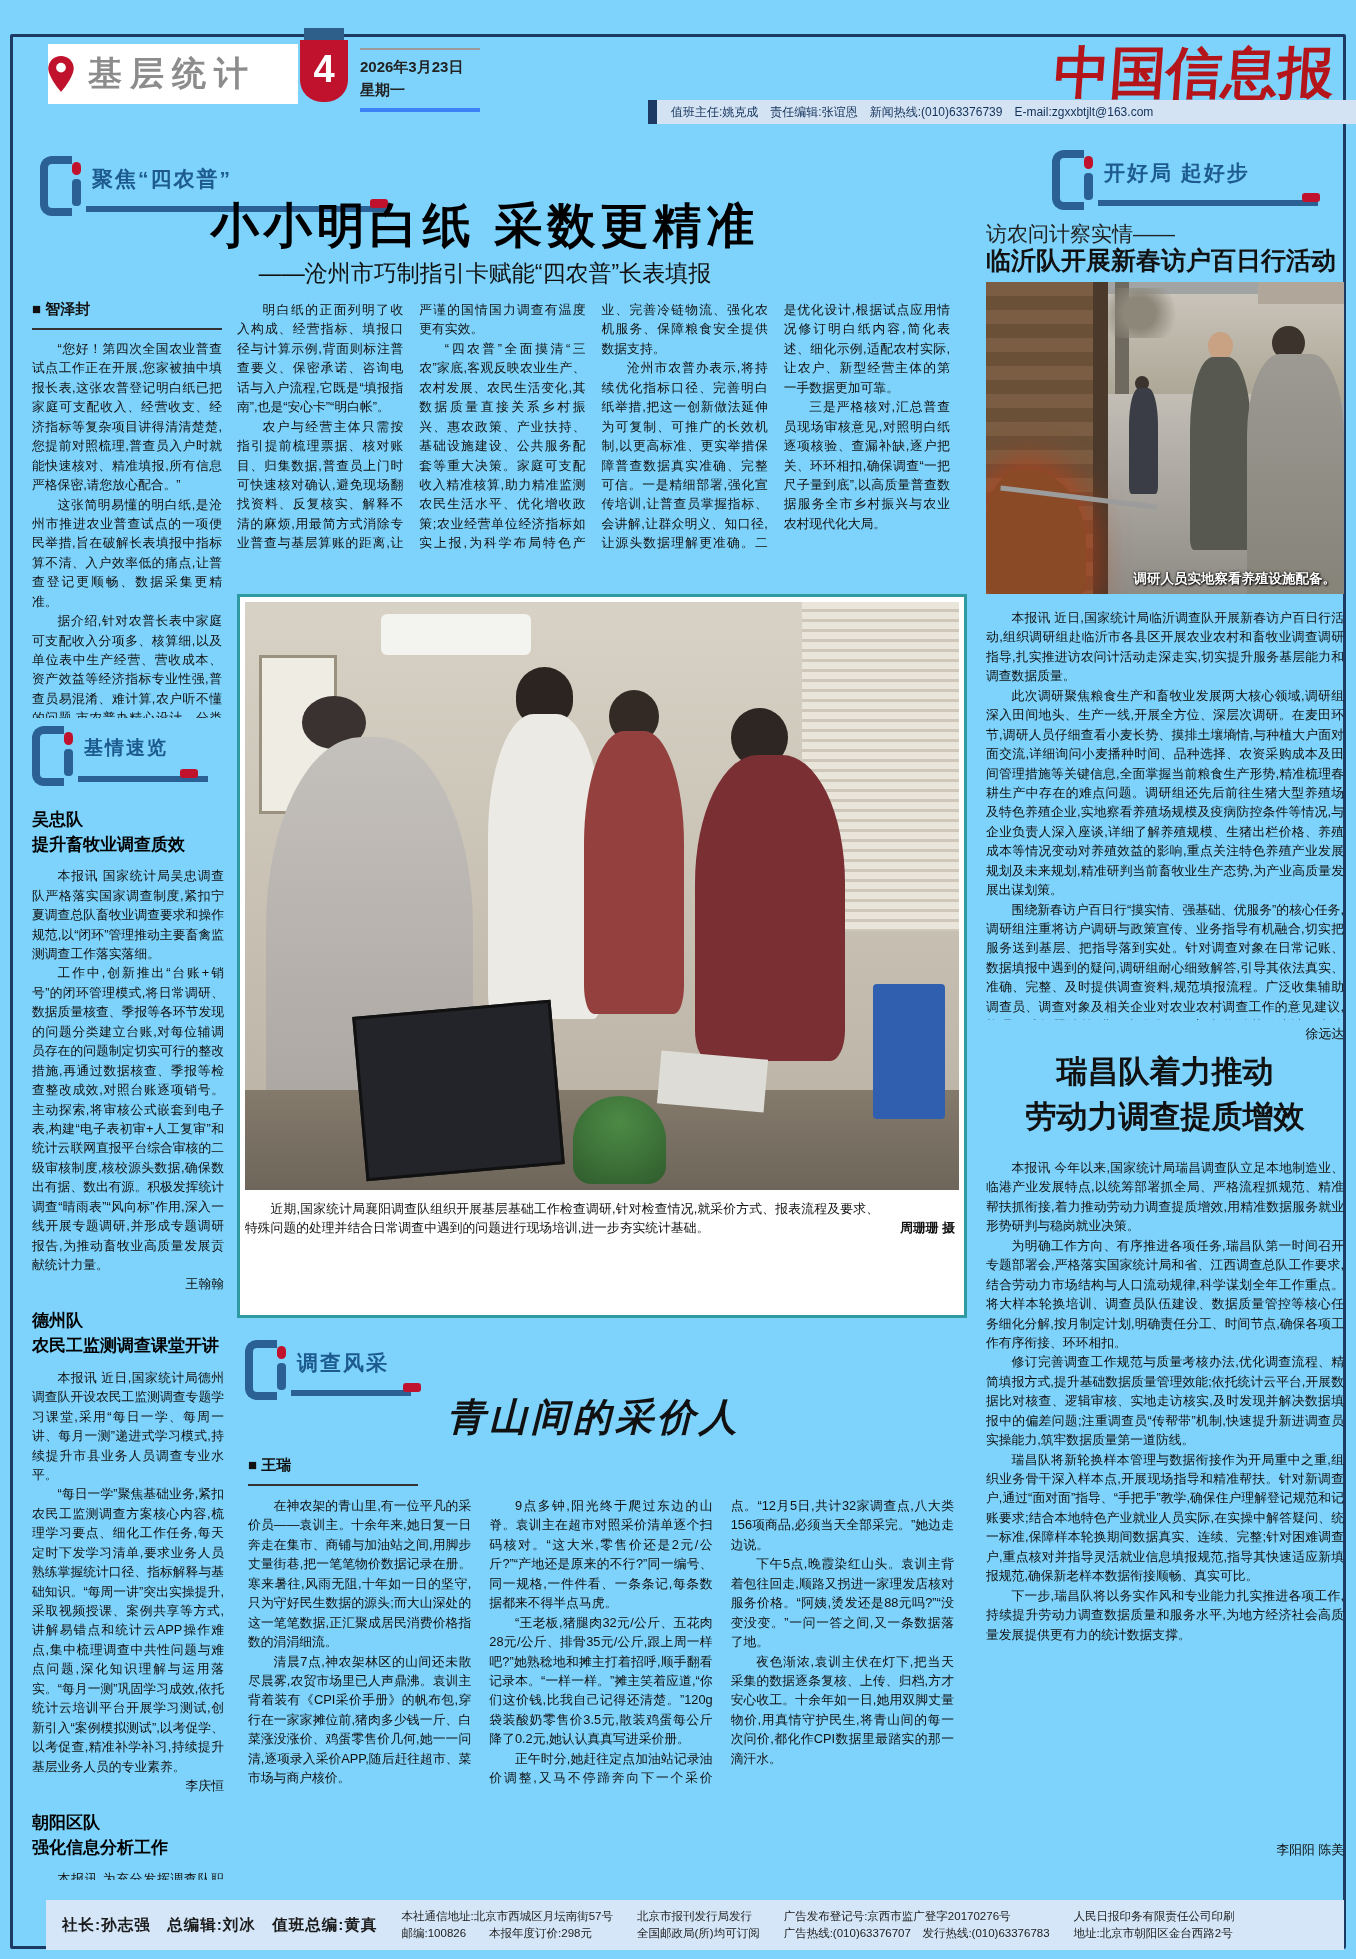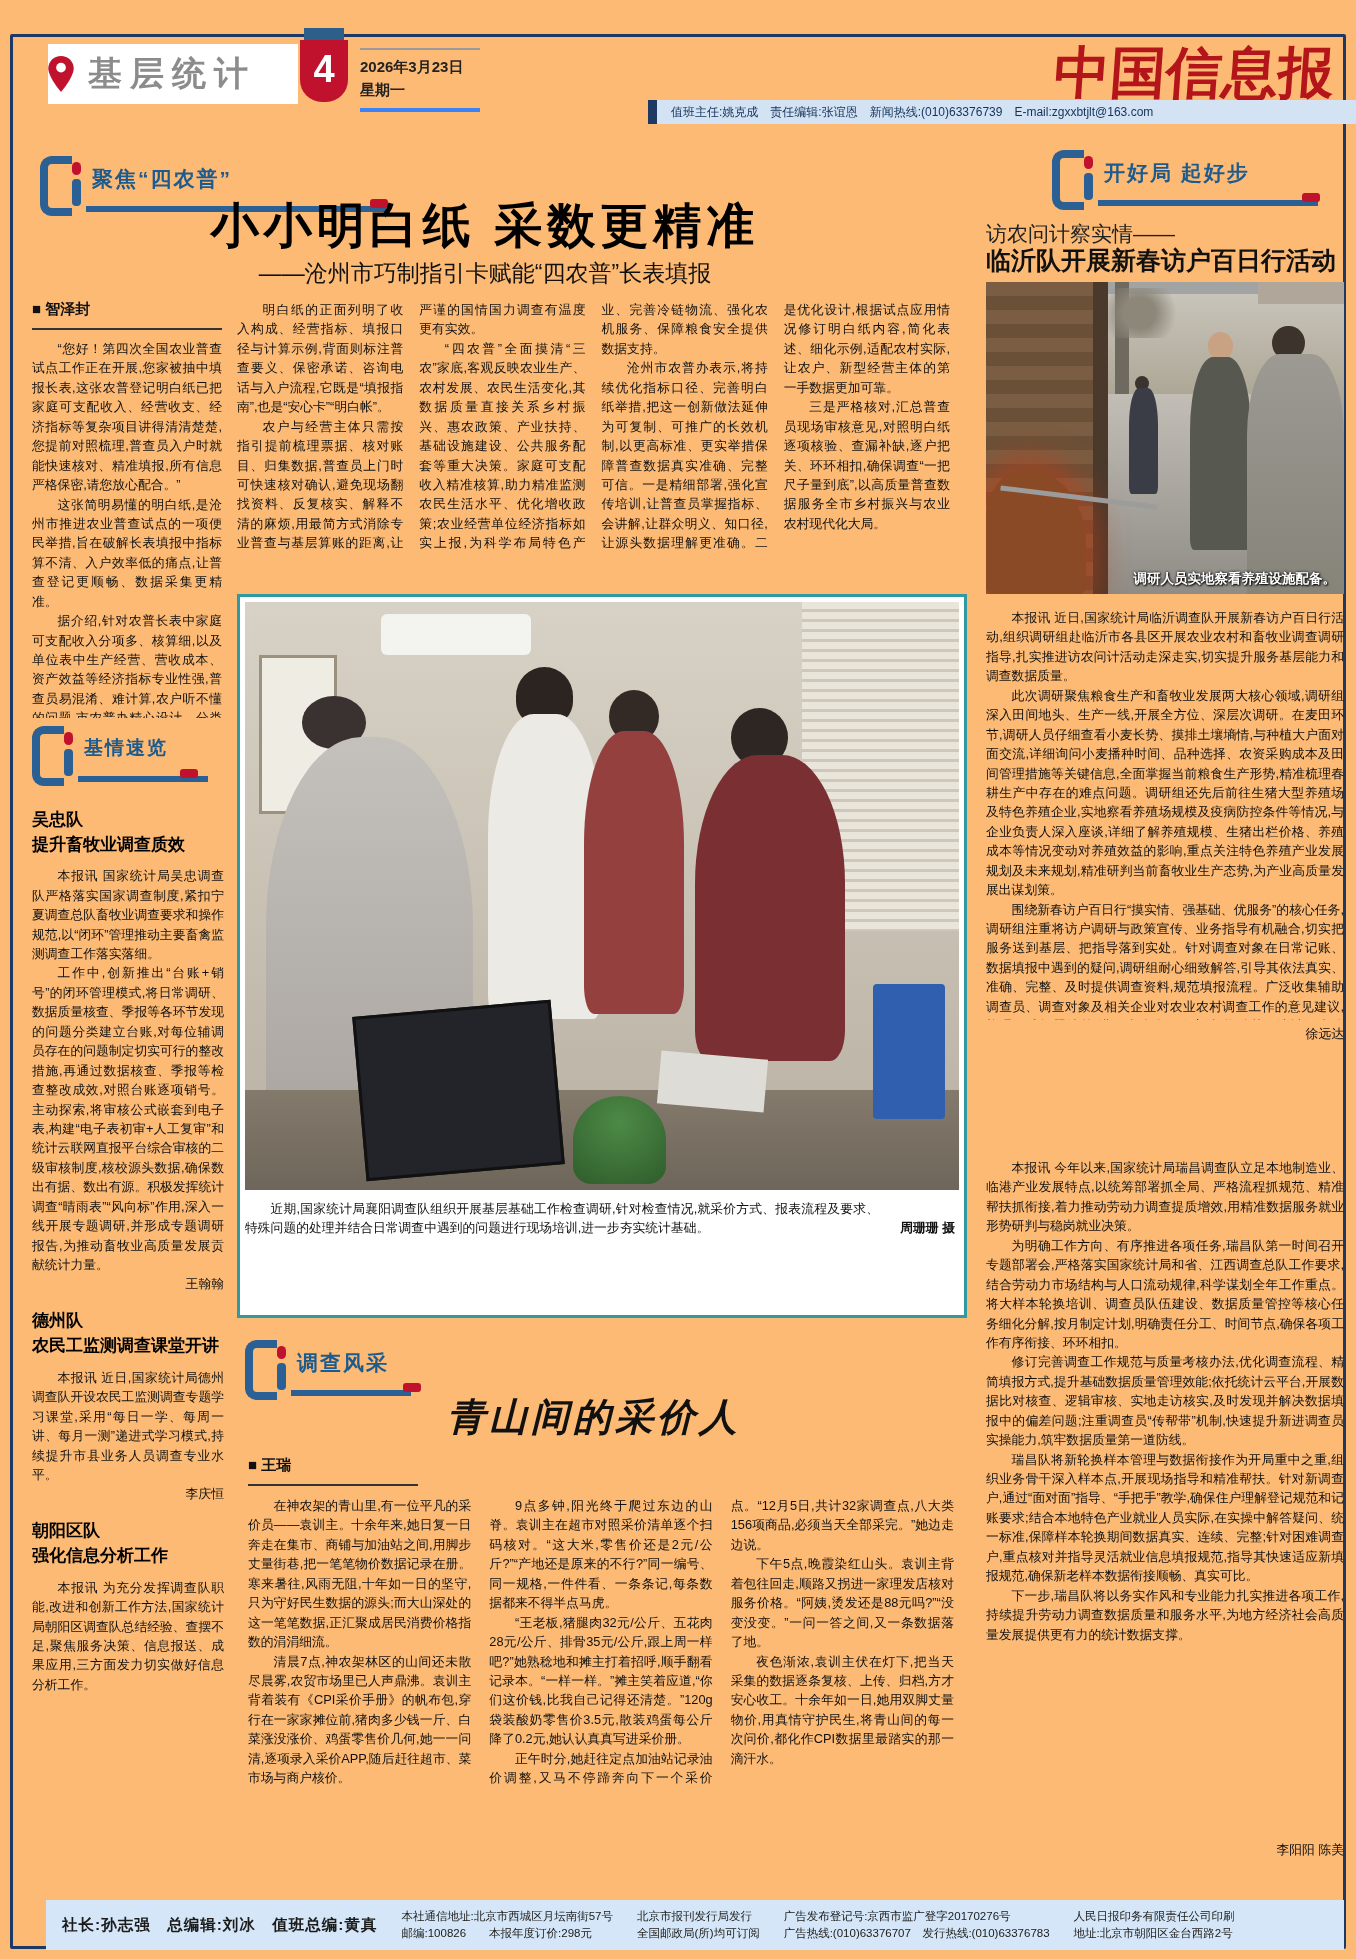--- a/index.html
+++ b/index.html
@@ -1,16 +1,16 @@
 <!DOCTYPE html>
 <html><head>
 <meta charset="utf-8">
 <style>
   html,body{margin:0;padding:0;background:#ffffff;}
-  #page{position:relative;width:1356px;height:1959px;background:#fdba74;
+  #page{position:relative;width:1356px;height:1959px;background:#7dd3fc;
         font-family:"Liberation Sans","DejaVu Sans",sans-serif;color:#111;overflow:hidden;}
   .abs{position:absolute;}
   
   #frame{left:10px;top:34px;width:1330px;height:1909px;border:3px solid #1c3a63;border-radius:2px;}
   
   #secbox{left:48px;top:44px;width:250px;height:60px;display:flex;align-items:center;gap:14px;background:#fff;}
   #sectitle{font-size:34px;font-weight:bold;color:#8c8c8c;letter-spacing:8px;}
   #pagebadge{left:300px;top:28px;width:48px;height:76px;}
   #pagebadge .cap{position:absolute;left:4px;top:0;width:40px;height:14px;background:#2e5f8a;}
   #pagebadge .shield{position:absolute;left:0;top:12px;width:48px;height:62px;background:#c0122d;border-radius:0 0 22px 22px;
@@ -111,20 +111,21 @@
       <p>本报讯 国家统计局吴忠调查队严格落实国家调查制度,紧扣宁夏调查总队畜牧业调查要求和操作规范,以“闭环”管理推动主要畜禽监测调查工作落实落细。</p>
       <p>工作中,创新推出“台账+销号”的闭环管理模式,将日常调研、数据质量核查、季报等各环节发现的问题分类建立台账,对每位辅调员存在的问题制定切实可行的整改措施,再通过数据核查、季报等检查整改成效,对照台账逐项销号。主动探索,将审核公式嵌套到电子表,构建“电子表初审+人工复审”和统计云联网直报平台综合审核的二级审核制度,核校源头数据,确保数出有据、数出有源。积极发挥统计调查“晴雨表”“风向标”作用,深入一线开展专题调研,并形成专题调研报告,为推动畜牧业高质量发展贡献统计力量。</p>
       <div class="byline-right">王翰翰</div>
     </div>
     <div>
       <div class="brief-head">
         <div>德州队</div>
         <div>农民工监测调查课堂开讲</div>
       </div>
       <p>本报讯 近日,国家统计局德州调查队开设农民工监测调查专题学习课堂,采用“每日一学、每周一讲、每月一测”递进式学习模式,持续提升市县业务人员调查专业水平。</p>
+      <p>“每日一学”聚焦基础业务,紧扣农民工监测调查方案核心内容,梳理学习要点、细化工作任务,每天定时下发学习清单,要求业务人员熟练掌握统计口径、指标解释与基础知识。“每周一讲”突出实操提升,采取视频授课、案例共享等方式,讲解易错点和统计云APP操作难点,集中梳理调查中共性问题与难点问题,深化知识理解与运用落实。“每月一测”巩固学习成效,依托统计云培训平台开展学习测试,创新引入“案例模拟测试”,以考促学、以考促查,精准补学补习,持续提升基层业务人员的专业素养。</p>
       <div class="byline-right">李庆恒</div>
     </div>
     <div>
       <div class="brief-head">
         <div>朝阳区队</div>
         <div>强化信息分析工作</div>
       </div>
       <p>本报讯 为充分发挥调查队职能,改进和创新工作方法,国家统计局朝阳区调查队总结经验、查摆不足,聚焦服务决策、信息报送、成果应用,三方面发力切实做好信息分析工作。</p>
 
     </div>
@@ -205,20 +206,24 @@
     <div class="pcap-overlay">调研人员实地察看养殖设施配备。</div>
   </div>
 
   <div class="abs bodytext" style="left:986px;top:608px;width:358px;height:412px;overflow:hidden;">
     <p>本报讯 近日,国家统计局临沂调查队开展新春访户百日行活动,组织调研组赴临沂市各县区开展农业农村和畜牧业调查调研指导,扎实推进访农问计活动走深走实,切实提升服务基层能力和调查数据质量。</p>
     <p>此次调研聚焦粮食生产和畜牧业发展两大核心领域,调研组深入田间地头、生产一线,开展全方位、深层次调研。在麦田环节,调研人员仔细查看小麦长势、摸排土壤墒情,与种植大户面对面交流,详细询问小麦播种时间、品种选择、农资采购成本及田间管理措施等关键信息,全面掌握当前粮食生产形势,精准梳理春耕生产中存在的难点问题。调研组还先后前往生猪大型养殖场及特色养殖企业,实地察看养殖场规模及疫病防控条件等情况,与企业负责人深入座谈,详细了解养殖规模、生猪出栏价格、养殖成本等情况变动对养殖效益的影响,重点关注特色养殖产业发展规划及未来规划,精准研判当前畜牧业生产态势,为产业高质量发展出谋划策。</p>
     <p>围绕新春访户百日行“摸实情、强基础、优服务”的核心任务,调研组注重将访户调研与政策宣传、业务指导有机融合,切实把服务送到基层、把指导落到实处。针对调查对象在日常记账、数据填报中遇到的疑问,调研组耐心细致解答,引导其依法真实、准确、完整、及时提供调查资料,规范填报流程。广泛收集辅助调查员、调查对象及相关企业对农业农村调查工作的意见建议,梳理形成问题清单,进一步优化工作方法,推动基层统计调查队伍“有形覆盖”向“有效覆盖”转变,持续夯实农业农村调查基层基础。</p>
   </div>
   <div class="abs byline-right" style="left:986px;top:1024px;width:358px;">徐远达</div>
 
+  <div class="abs" style="left:986px;top:1050px;width:358px;text-align:center;font-size:31px;font-weight:bold;font-family:'Liberation Serif','DejaVu Serif',serif;line-height:1.45;">
+    <div>瑞昌队着力推动</div>
+    <div>劳动力调查提质增效</div>
+  </div>
   <div class="abs bodytext" style="left:986px;top:1158px;width:358px;height:676px;overflow:hidden;">
     <p>本报讯 今年以来,国家统计局瑞昌调查队立足本地制造业、临港产业发展特点,以统筹部署抓全局、严格流程抓规范、精准帮扶抓衔接,着力推动劳动力调查提质增效,用精准数据服务就业形势研判与稳岗就业决策。</p>
     <p>为明确工作方向、有序推进各项任务,瑞昌队第一时间召开专题部署会,严格落实国家统计局和省、江西调查总队工作要求,结合劳动力市场结构与人口流动规律,科学谋划全年工作重点。将大样本轮换培训、调查员队伍建设、数据质量管控等核心任务细化分解,按月制定计划,明确责任分工、时间节点,确保各项工作有序衔接、环环相扣。</p>
     <p>修订完善调查工作规范与质量考核办法,优化调查流程、精简填报方式,提升基础数据质量管理效能;依托统计云平台,开展数据比对核查、逻辑审核、实地走访核实,及时发现并解决数据填报中的偏差问题;注重调查员“传帮带”机制,快速提升新进调查员实操能力,筑牢数据质量第一道防线。</p>
     <p>瑞昌队将新轮换样本管理与数据衔接作为开局重中之重,组织业务骨干深入样本点,开展现场指导和精准帮扶。针对新调查户,通过“面对面”指导、“手把手”教学,确保住户理解登记规范和记账要求;结合本地特色产业就业人员实际,在实操中解答疑问、统一标准,保障样本轮换期间数据真实、连续、完整;针对困难调查户,重点核对并指导灵活就业信息填报规范,指导其快速适应新填报规范,确保新老样本数据衔接顺畅、真实可比。</p>
     <p>下一步,瑞昌队将以务实作风和专业能力扎实推进各项工作,持续提升劳动力调查数据质量和服务水平,为地方经济社会高质量发展提供更有力的统计数据支撑。</p>
   </div>
   <div class="abs byline-right" style="left:986px;top:1840px;width:358px;">李阳阳 陈美</div>
 
   <div class="abs" id="footer">

